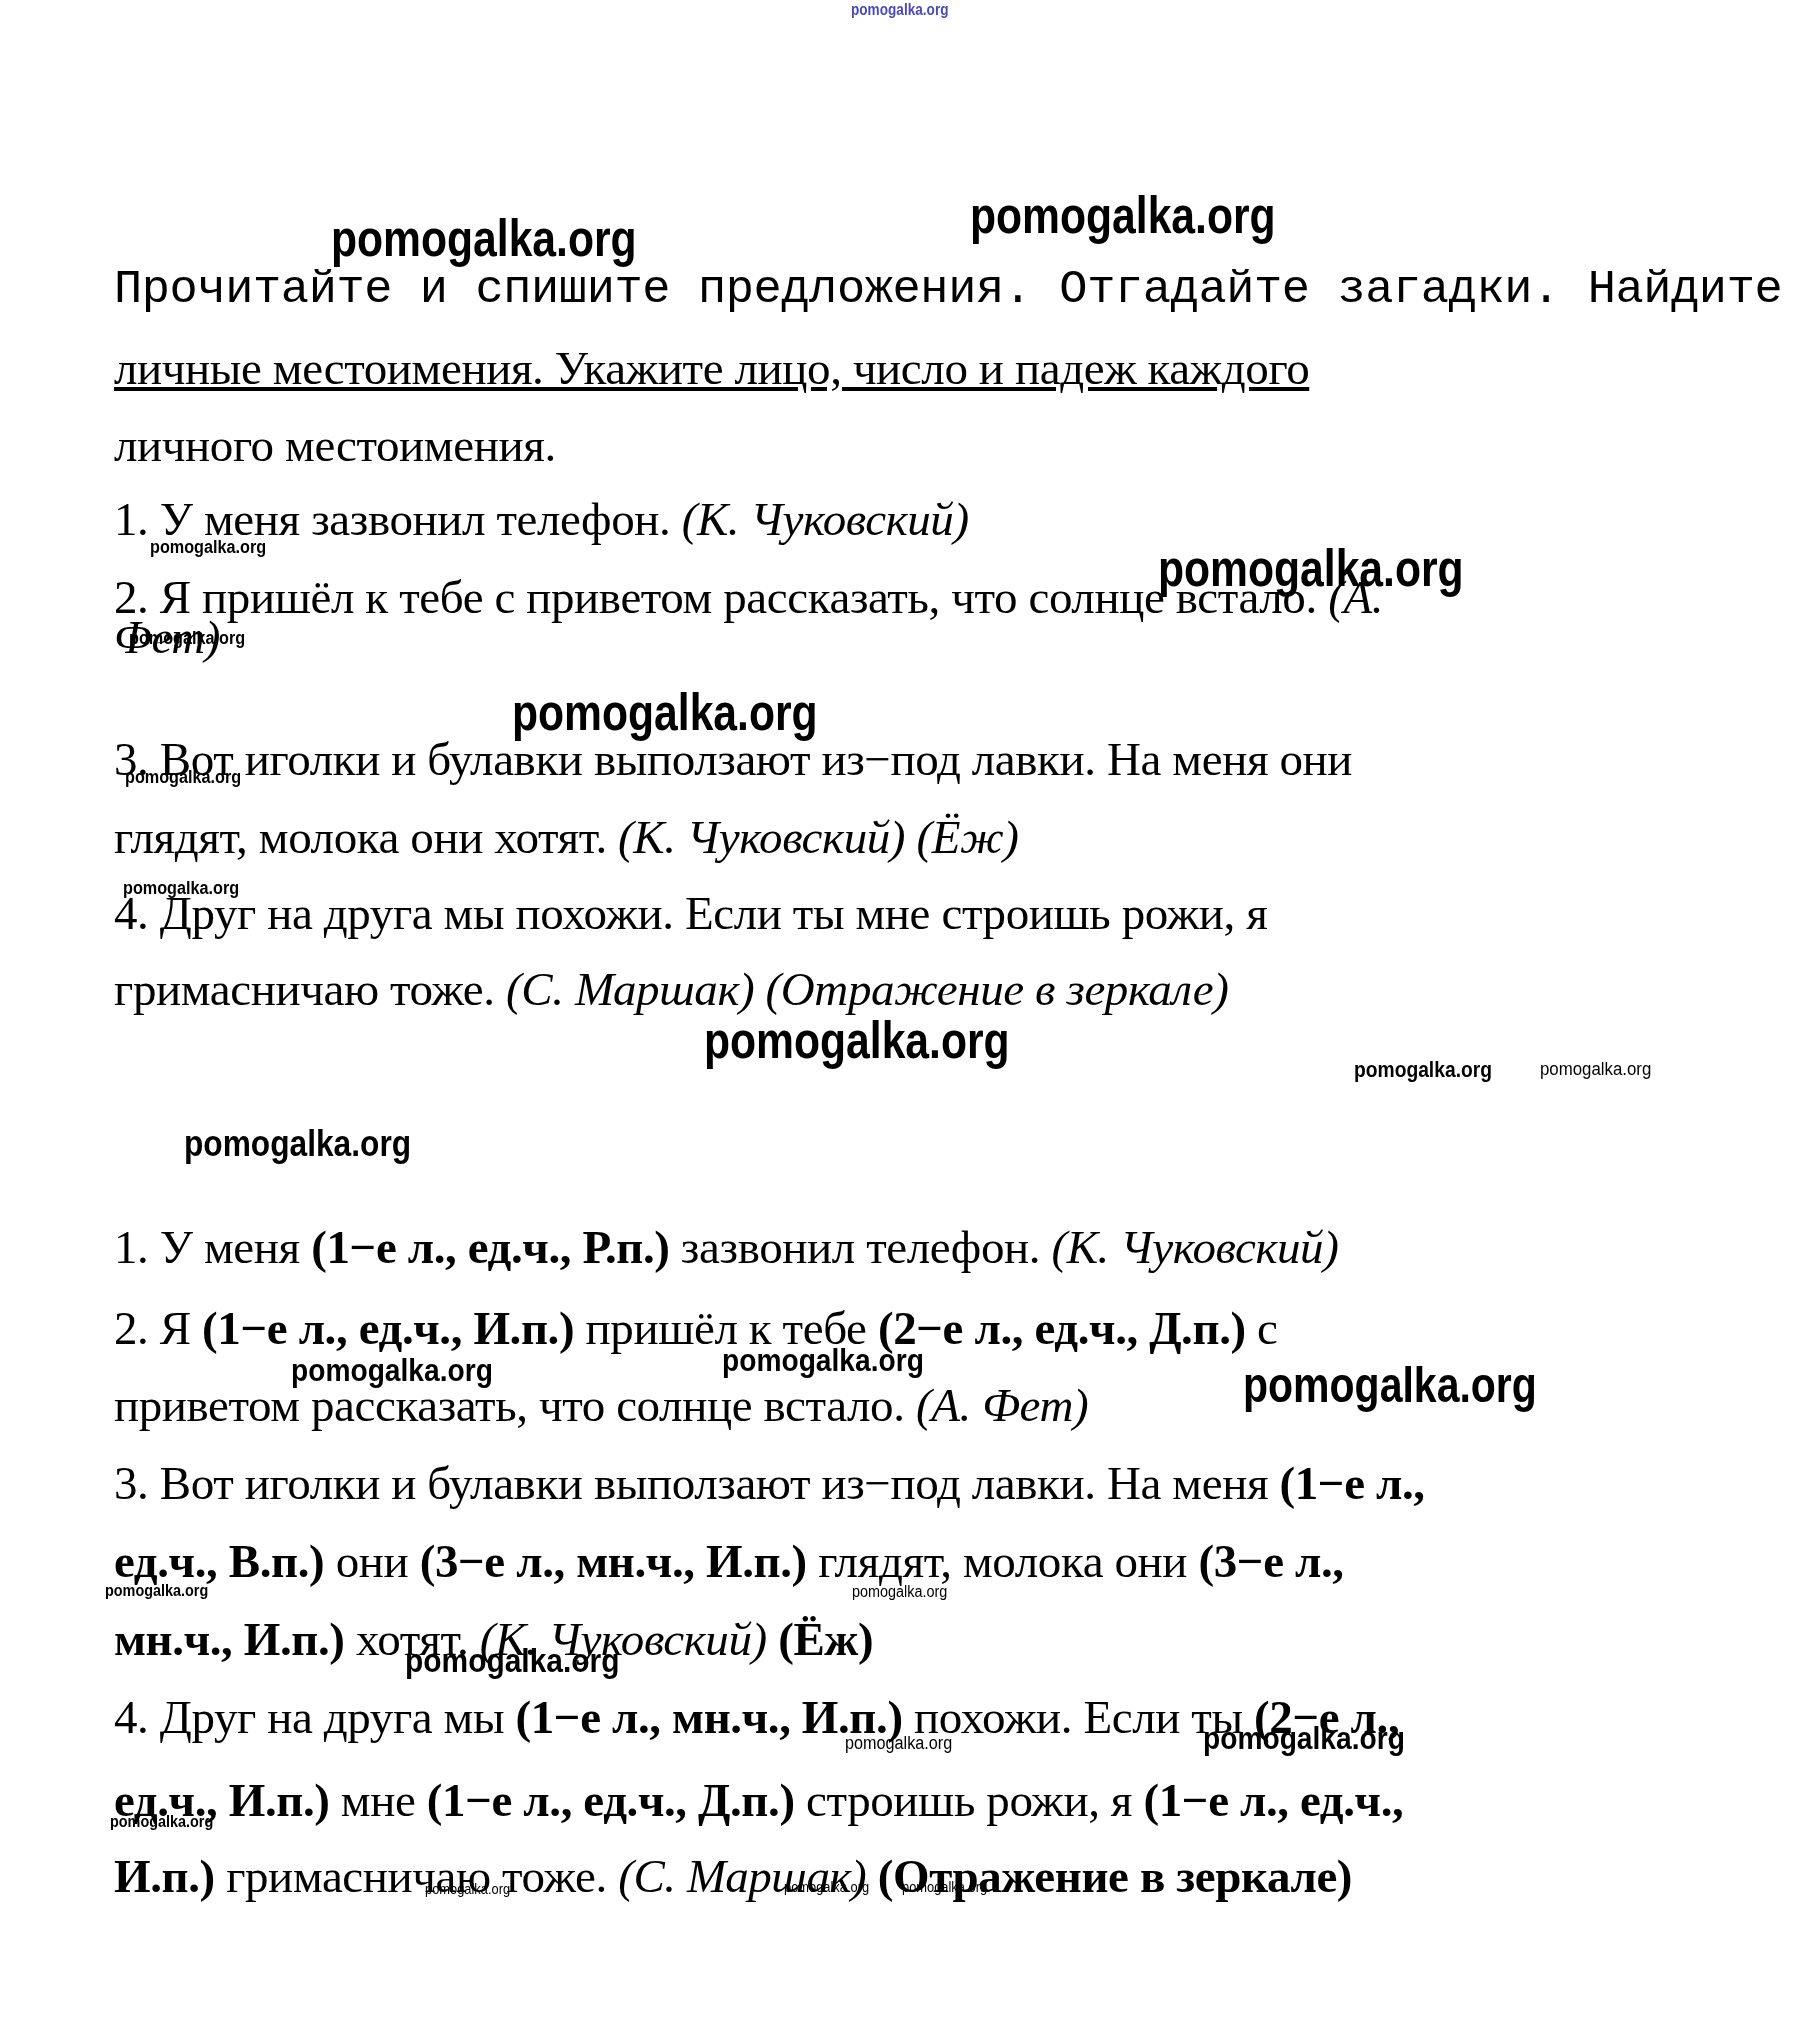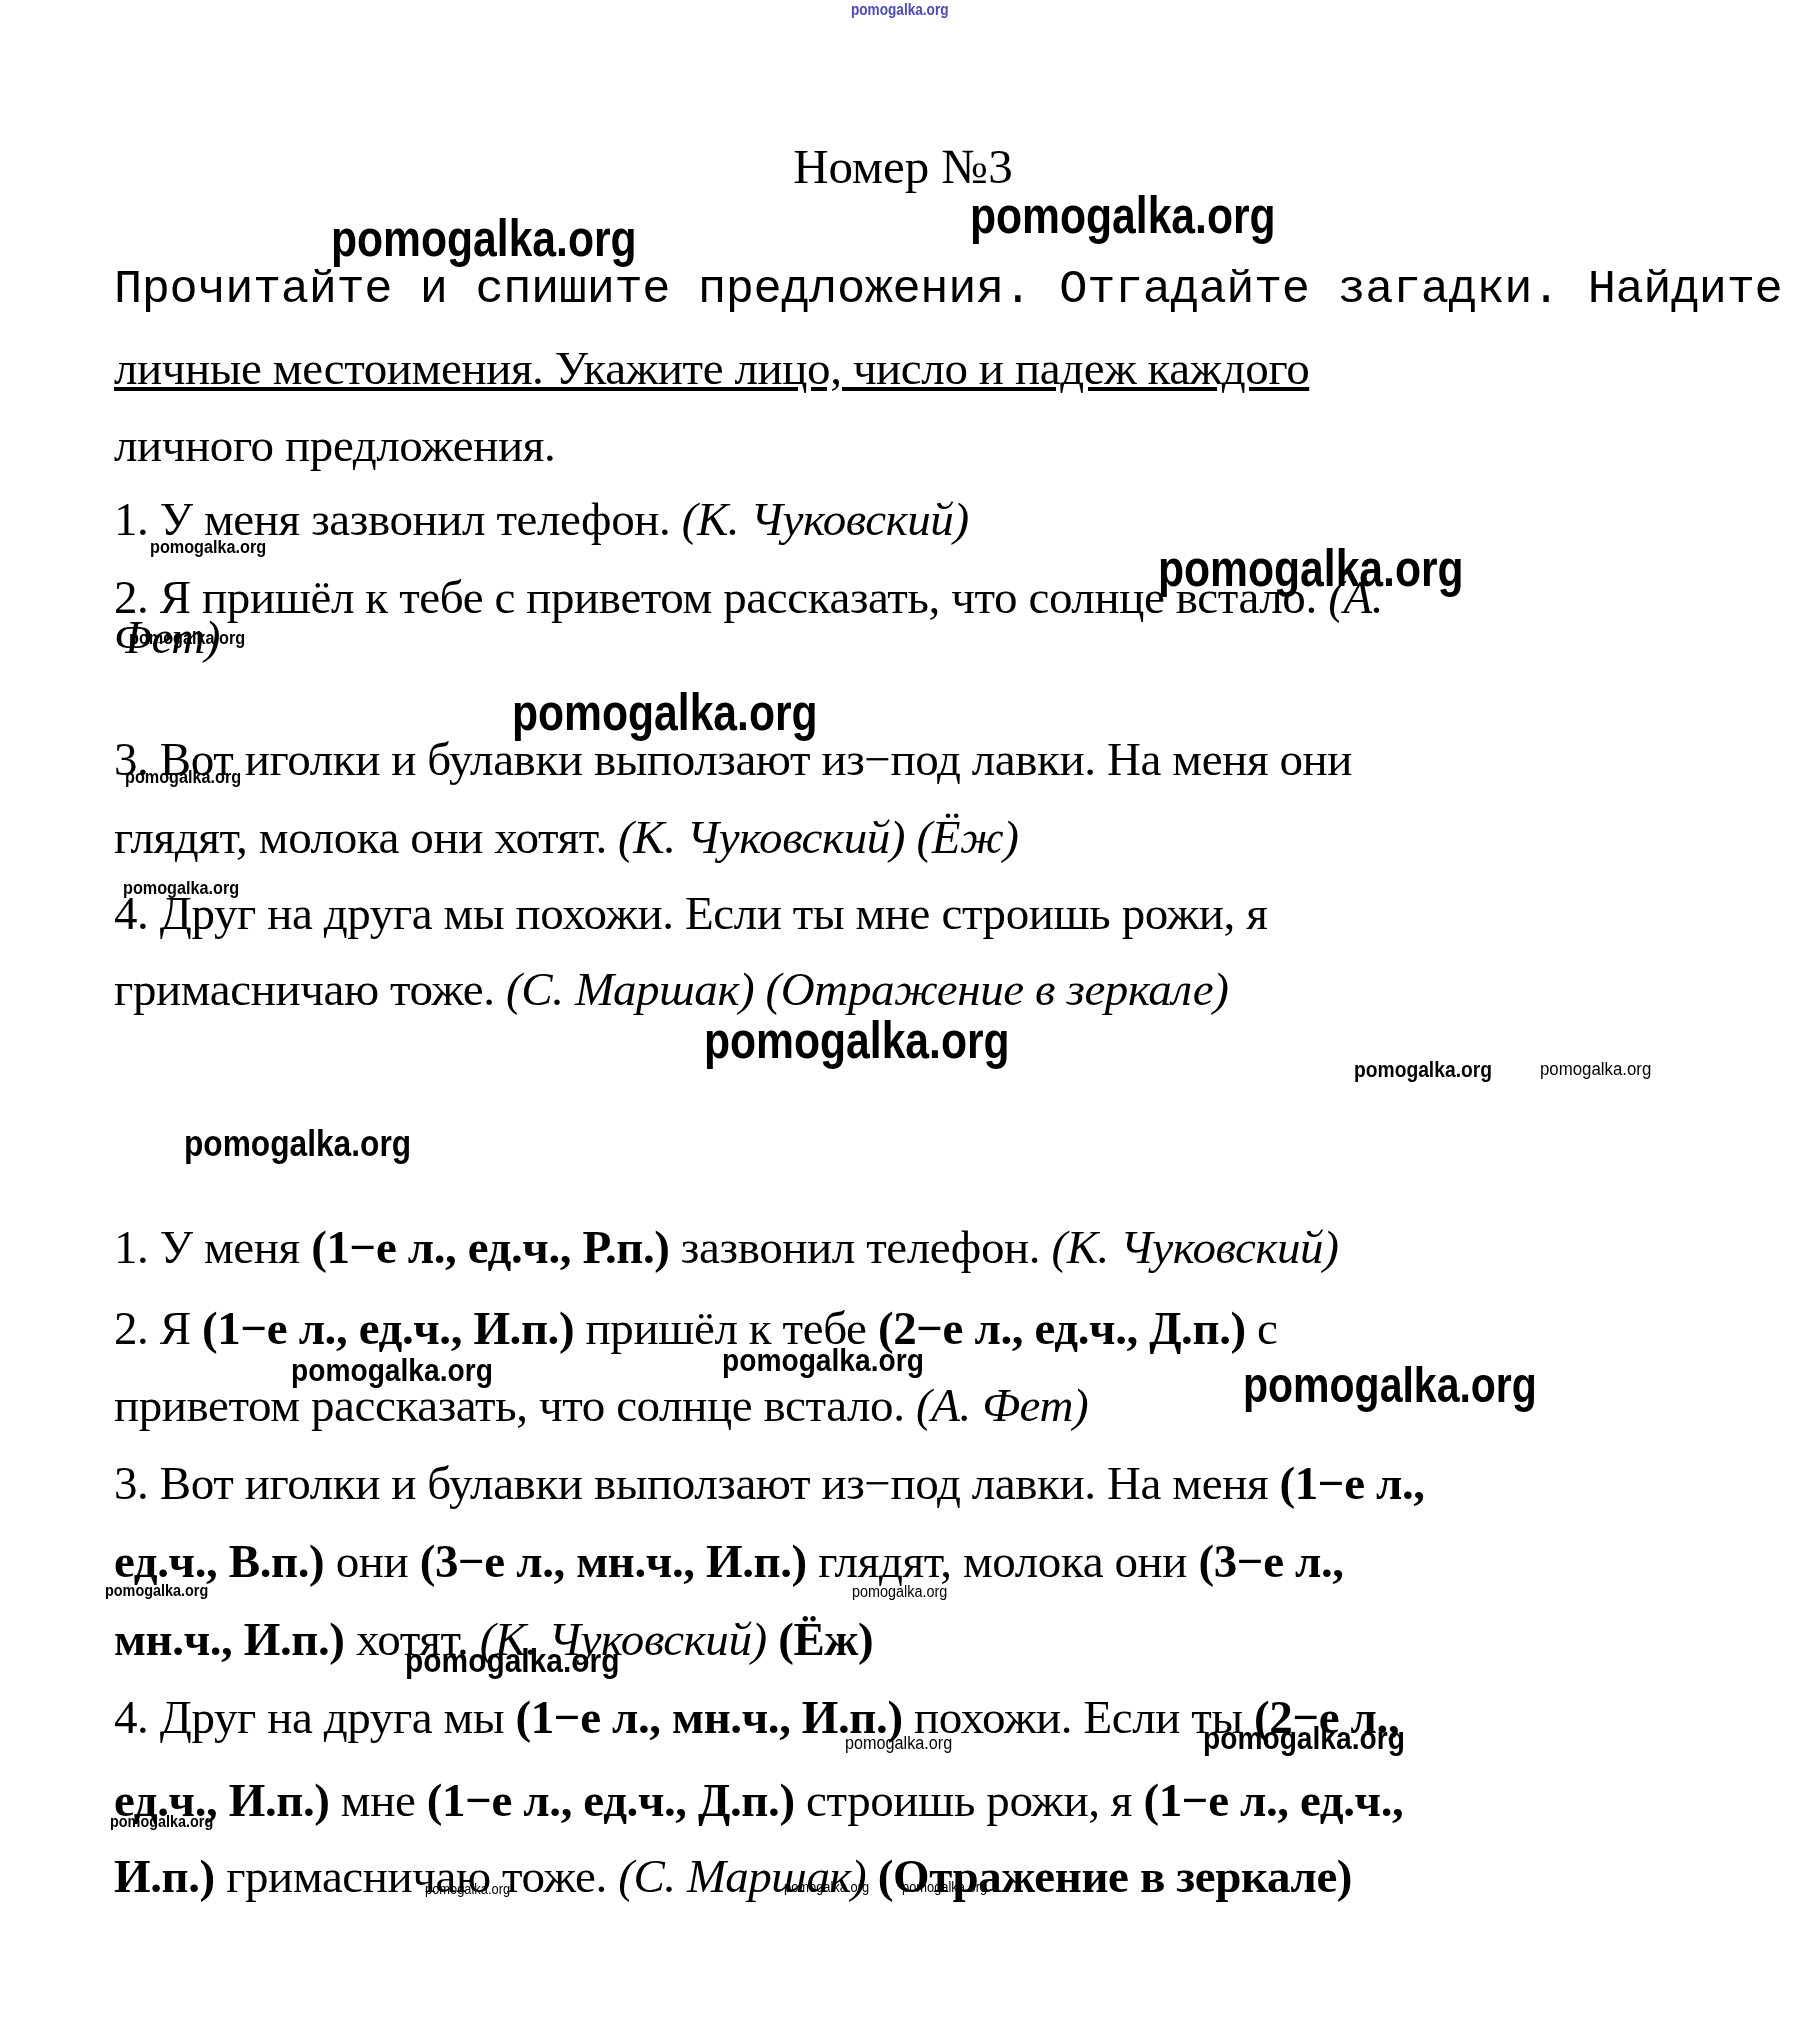--- a/index.html
+++ b/index.html
@@ -36,27 +36,26 @@
     color:#000000;
     line-height:1;
     white-space:nowrap;
     transform-origin:left top;
   }
 </style>
 </head>
 <body>
 
 <div class="page">
-  <div class="doc-title">Номер №3</div>
 
 
   <div>
       <div class="tline" style="top: 251px; left: 114px; font-family: Liberation Mono, monospace;"><span class="seg-r">Прочитайте и спишите предложения. Отгадайте загадки. Найдите</span></div>
       <div class="tline" style="top: 329px; left: 114px; text-decoration: underline;"><span class="seg-r">личные местоимения. Укажите лицо, число и падеж каждого</span></div>
-      <div class="tline" style="top: 406px; left: 114px;"><span class="seg-r">личного предложения.</span></div>
+      <div class="tline" style="top: 406px; left: 114px;"><span class="seg-r">личного местоимения.</span></div>
       <div class="tline" style="top: 480px; left: 114px;"><span class="seg-r">1. У меня зазвонил телефон. </span><span class="seg-i">(К. Чуковский)</span></div>
       <div class="tline" style="top: 558px; left: 114px;"><span class="seg-r">2. Я пришёл к тебе с приветом рассказать, что солнце встало. </span><span class="seg-i">(А.</span></div>
       <div class="tline" style="top: 598px; left: 114px;"><span class="seg-i">Фет)</span></div>
       <div class="tline" style="top: 720px; left: 114px;"><span class="seg-r">3. Вот иголки и булавки выползают из−под лавки. На меня они</span></div>
       <div class="tline" style="top: 798px; left: 114px;"><span class="seg-r">глядят, молока они хотят. </span><span class="seg-i">(К. Чуковский) (Ёж)</span></div>
       <div class="tline" style="top: 874px; left: 114px;"><span class="seg-r">4. Друг на друга мы похожи. Если ты мне строишь рожи, я</span></div>
       <div class="tline" style="top: 950px; left: 114px;"><span class="seg-r">гримасничаю тоже. </span><span class="seg-i">(С. Маршак) (Отражение в зеркале)</span></div>
       <div class="tline" style="top: 1208px; left: 114px;"><span class="seg-r">1. У меня </span><span class="seg-b">(1−е л., ед.ч., Р.п.)</span><span class="seg-r"> зазвонил телефон. </span><span class="seg-i">(К. Чуковский)</span></div>
       <div class="tline" style="top: 1289px; left: 114px;"><span class="seg-r">2. Я </span><span class="seg-b">(1−е л., ед.ч., И.п.)</span><span class="seg-r"> пришёл к тебе </span><span class="seg-b">(2−е л., ед.ч., Д.п.)</span><span class="seg-r"> с</span></div>
       <div class="tline" style="top: 1366px; left: 114px;"><span class="seg-r">приветом рассказать, что солнце встало. </span><span class="seg-i">(А. Фет)</span></div>

